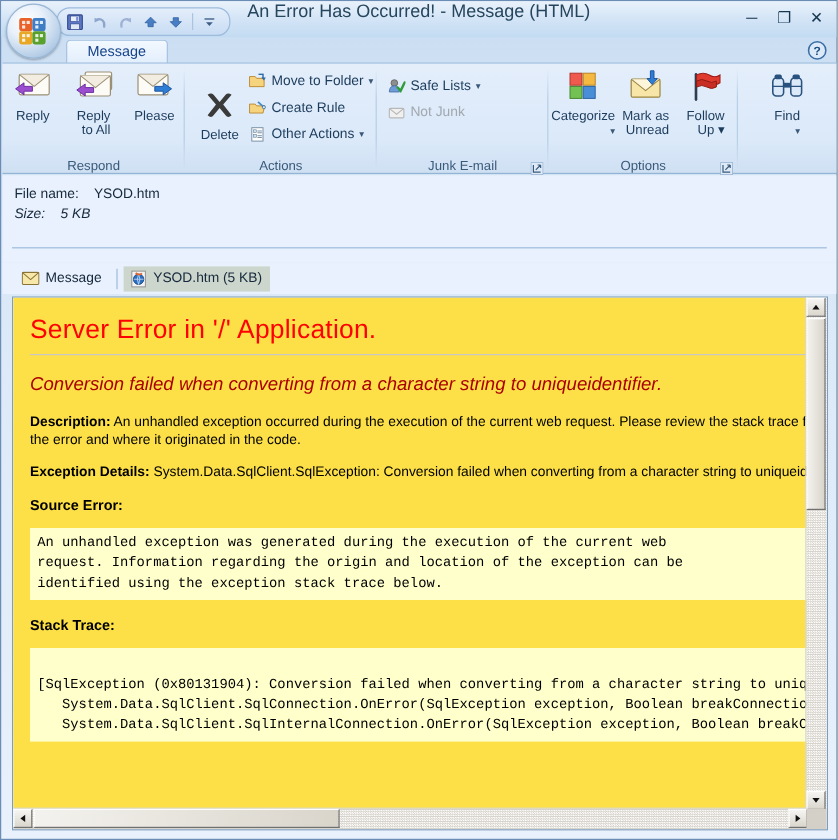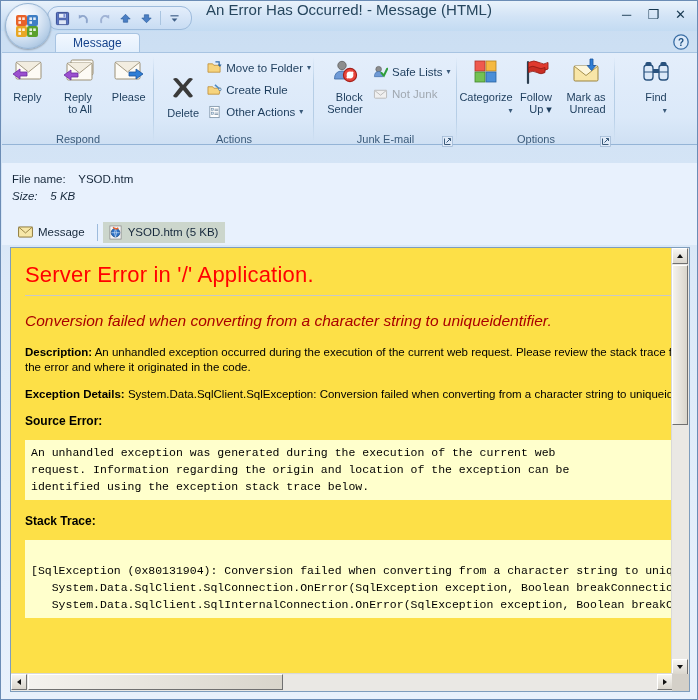--- a/index.html
+++ b/index.html
@@ -142,21 +142,21 @@
     display: flex; align-items: center; gap: 4px;
     font-size: 11.5px; color: #1c3c5c;
     height: 19px; padding: 0 3px;
     cursor: default; white-space: nowrap;
   }
   .smallbtn.disabled { color: #a0a8b0; }
   .caret { font-size: 8px; color: #3a5a7a; }
 
   
   .infobar {
-    position: absolute; left: 1px; top: 162px;
+    position: absolute; left: 1px; top: 145px;
     width: 695px; height: 73px;
     background: #e8f1fd;
     font-size: 11.5px; color: #16283b;
   }
   .infobar .row { position: absolute; left: 10px; white-space: nowrap; }
   .infobar .lab { font-weight: normal; }
   .infobar-sep {
     position: absolute; left: 8px; right: 8px; bottom: 12px;
     height: 1px; background: #9dbbdc;
   }
@@ -465,35 +465,20 @@
             <span class="caret">▾</span>
           </div>
         </div>
       </div>
       <div class="rgroup-label">Actions</div>
       <div class="rgroup-div" style="right:0;"></div>
     </div>
 
     <div class="rgroup" style="left:312px; width:143px;">
       <div class="rgroup-body" style="justify-content:flex-start;padding-left:6px;">
-        <div class="bigbtn" style="width:50px;">
-          <div class="ico">
-            <svg width="32" height="30" viewBox="0 0 32 30">
-              <circle cx="13" cy="7.5" r="4.2" fill="#8d8d8d" stroke="#5e5e5e" stroke-width=".8"></circle>
-              <path d="M5.5 21 Q5.5 13 13 13 Q20.5 13 20.5 21 Z" fill="#6f9ad6" stroke="#3d6ba5" stroke-width=".8"></path>
-              <circle cx="21" cy="17" r="6.6" fill="#e8453c" stroke="#a3201a" stroke-width="1.1"></circle>
-              <circle cx="21" cy="17" r="3.4" fill="#fff"></circle>
-              <rect x="16.8" y="15.9" width="8.4" height="2.2" fill="#fff" transform="rotate(-45 21 17)"></rect>
-            </svg>
-          </div>
-          <div class="lbl">
-            <span>Block</span><br>
-            <span>Sender</span>
-          </div>
-        </div>
         <div class="smallcol" style="padding-top:9px;">
           <div class="smallbtn">
             <svg width="15" height="14" viewBox="0 0 16 15">
               <circle cx="6" cy="4.5" r="3" fill="#8d8d8d" stroke="#5e5e5e" stroke-width=".7"></circle>
               <path d="M1.5 12.5 Q1.5 7 6 7 Q10.5 7 10.5 12.5 Z" fill="#6f9ad6" stroke="#3d6ba5" stroke-width=".7"></path>
               <path d="M9 8.5 L11.6 11.5 L15.2 4" stroke="#2f9e3a" stroke-width="2.2" fill="none" stroke-linecap="round"></path>
             </svg>
             <span>Safe Lists</span>
             <span class="caret">▾</span>
           </div>
@@ -526,44 +511,44 @@
               <rect x="15" y="3" width="10" height="10" fill="#f5b942" stroke="#b5801e" stroke-width=".8"></rect>
               <rect x="4" y="14" width="10" height="10" fill="#73c153" stroke="#43842c" stroke-width=".8"></rect>
               <rect x="15" y="14" width="10" height="10" fill="#4a8ed8" stroke="#2a619f" stroke-width=".8"></rect>
             </svg>
           </div>
           <div class="lbl">
             <span>Categorize</span><br>
             <span class="caret">▾</span>
           </div>
         </div>
+        <div class="bigbtn" style="width:52px;">
+          <div class="ico">
+            <svg width="32" height="30" viewBox="0 0 32 30">
+              <rect x="4" y="8" width="24" height="15" rx="1.2" fill="#f8e6a8" stroke="#9b8440"></rect>
+              <path d="M4 8 L16 17.5 L28 8" fill="#fdf6da" stroke="#9b8440" stroke-width=".9"></path>
+              <path d="M20 1 L20 7.5 L17.2 7.5 L21.5 12.5 L25.8 7.5 L23 7.5 L23 1 Z" fill="#2e7ed6" stroke="#1a539c" stroke-width=".8"></path>
+            </svg>
+          </div>
+          <div class="lbl">
+            <span>Mark as</span><br>
+            <span>Unread</span>
+          </div>
+        </div>
         <div class="bigbtn" style="width:48px;">
           <div class="ico">
             <svg width="30" height="30" viewBox="0 0 30 30">
               <path d="M7 4 L7 25" stroke="#2c3e50" stroke-width="2.2" stroke-linecap="round"></path>
               <path d="M7.5 4.5 Q13 1.5 18 4.5 Q23 7.5 27 4.5 L27 11 Q23 14 18 11 Q13 8 7.5 11 Z" fill="#e03a2f" stroke="#9c2019" stroke-width=".9"></path>
               <path d="M7.5 9.5 Q12 7 16 9.5 Q20 12 24 9.5 L24 14.5 Q20 17 16 14.5 Q12 12 7.5 14.5 Z" fill="#c92e24" stroke="#8b1b14" stroke-width=".8"></path>
             </svg>
           </div>
           <div class="lbl">
             <span>Follow</span><br>
             <span>Up ▾</span>
-          </div>
-        </div>
-        <div class="bigbtn" style="width:52px;">
-          <div class="ico">
-            <svg width="32" height="30" viewBox="0 0 32 30">
-              <rect x="4" y="8" width="24" height="15" rx="1.2" fill="#f8e6a8" stroke="#9b8440"></rect>
-              <path d="M4 8 L16 17.5 L28 8" fill="#fdf6da" stroke="#9b8440" stroke-width=".9"></path>
-              <path d="M20 1 L20 7.5 L17.2 7.5 L21.5 12.5 L25.8 7.5 L23 7.5 L23 1 Z" fill="#2e7ed6" stroke="#1a539c" stroke-width=".8"></path>
-            </svg>
-          </div>
-          <div class="lbl">
-            <span>Mark as</span><br>
-            <span>Unread</span>
           </div>
         </div>
       </div>
       <div class="rgroup-label">Options</div>
       <div class="dlg-launch">
         <svg width="11" height="11" viewBox="0 0 11 11">
           <rect x="0.5" y="0.5" width="10" height="10" fill="#dfeaf8" stroke="#9ab4d2" stroke-width=".7"></rect>
           <path d="M2.5 2.5 L2.5 8.5 L8.5 8.5" stroke="#3a5a7a" stroke-width="1" fill="none"></path>
           <path d="M8.5 2.5 L4.5 6.5 M8.5 2.5 L8.5 5 M8.5 2.5 L6 2.5" stroke="#3a5a7a" stroke-width="1" fill="none"></path>
         </svg>

